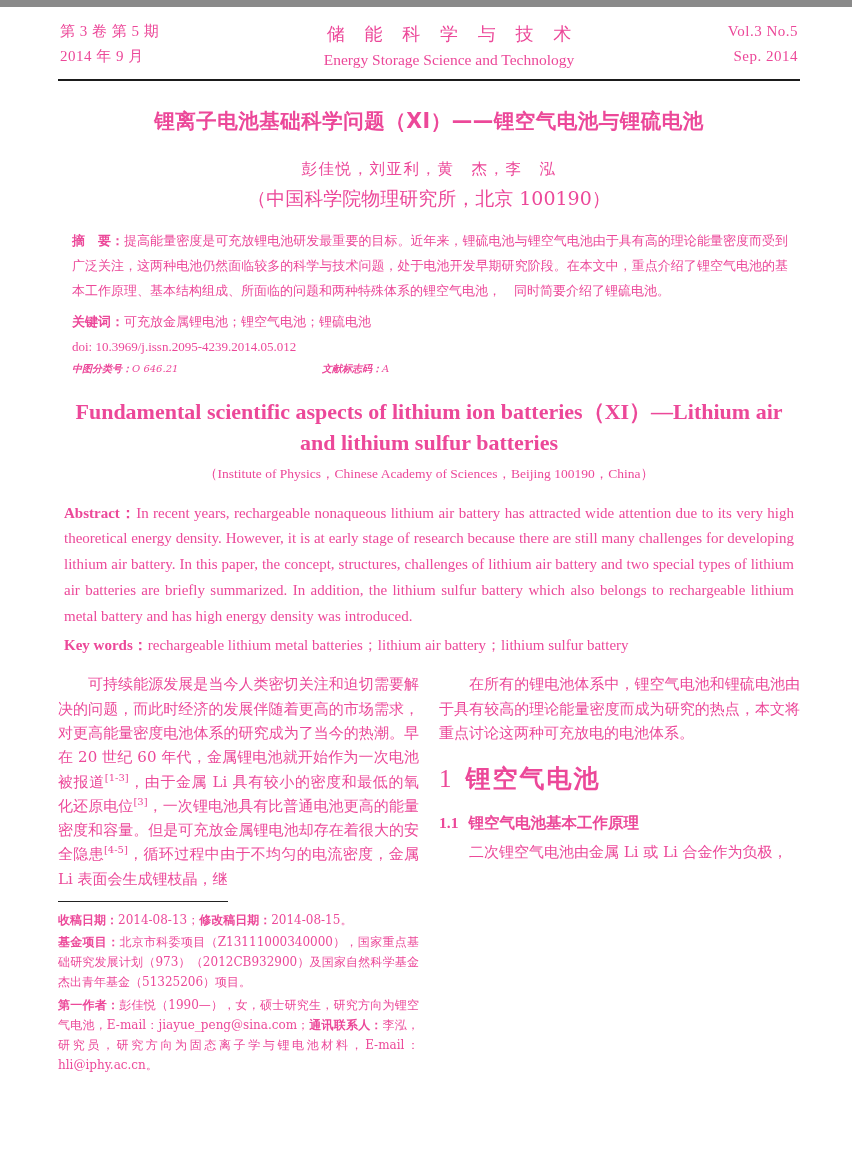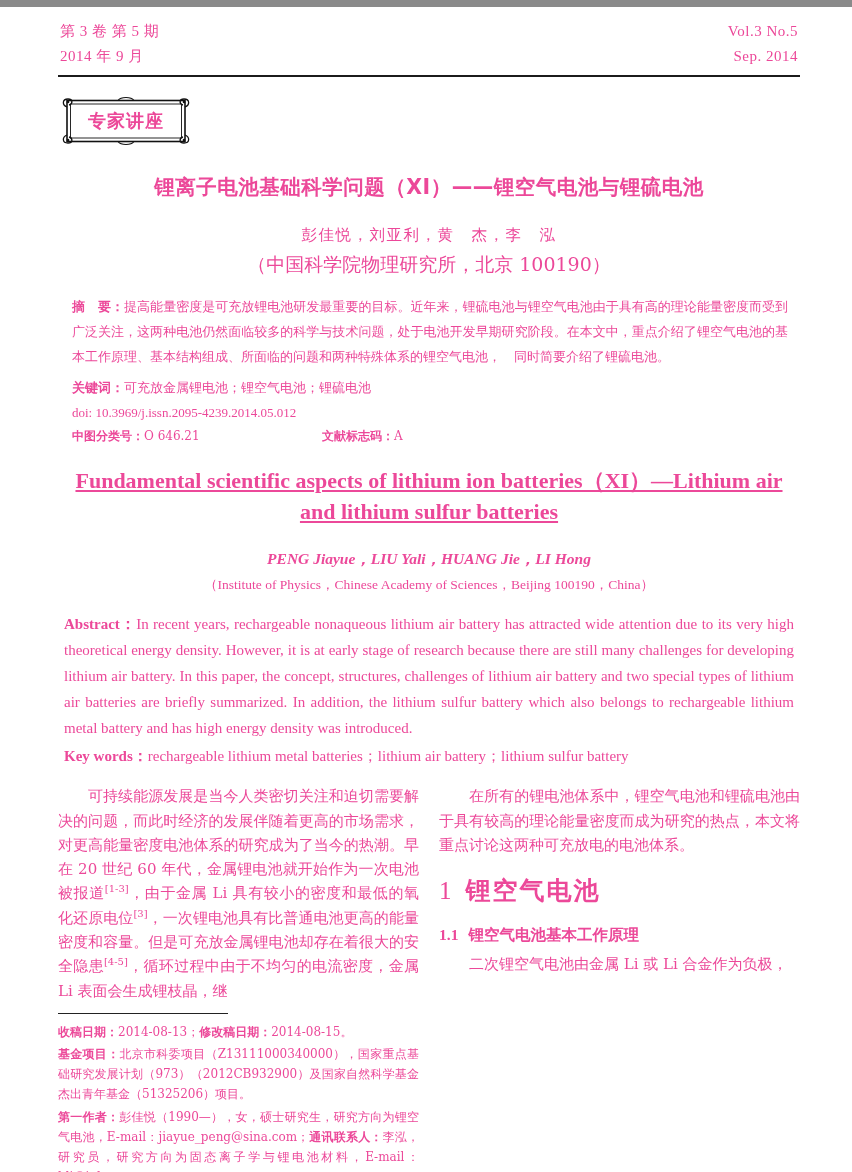--- a/index.html
+++ b/index.html
@@ -119,38 +119,38 @@
   }
   .doi-cn {
     margin: 3px 12px 0 14px;
     font-size: 13px;
     line-height: 1.7;
     font-family: "Liberation Serif", serif;
   }
   .class-row {
     margin: 4px 12px 0 14px;
     display: flex;
-    font-size: 12px;
-    font-family: "DejaVu Serif", "Liberation Serif", serif;
+    font-size: 10px;
+    font-family: "DejaVu Serif", "Liberation Serif", serif;
+    font-style: italic;
   }
   .class-row .c1 { width: 250px; }
   .class-row .c2 { width: 225px; }
   .class-row .c3 { flex: 1; text-align: left; }
   .class-row b { font-weight: bold; }
 
   
   .en-title {
     margin-top: 20px;
     text-align: center;
     font-size: 22px;
     font-weight: bold;
     line-height: 1.42;
     font-family: "Liberation Serif", serif;
     padding: 0 4px;
-    text-decoration: underline;
   }
   .authors-en {
     margin-top: 22px;
     text-align: center;
     font-size: 15.5px;
     font-style: italic;
     font-weight: bold;
     font-family: "Liberation Serif", serif;
   }
   .affil-en {
@@ -237,44 +237,31 @@
 <body>
 
 <div class="page">
   <div class="sheet">
 
     <div class="runhead">
       <div class="rh-col rh-left">
         <div class="rh-line1">第 3 卷 第 5 期</div>
         <div class="rh-line2">2014 年 9 月</div>
       </div>
+      <div class="rh-col rh-mid">
+        <div class="rh-cn-title">储 能 科 学 与 技 术</div>
+        <div class="rh-en-title">Energy Storage Science and Technology</div>
+      </div>
       <div class="rh-col rh-right">
         <div class="rh-line1">Vol.3  No.5</div>
         <div class="rh-line2">Sep. 2014</div>
       </div>
     </div>
     <div class="rule"></div>
 
-    <div class="badge-wrap">
-      <svg class="badge-frame" viewBox="0 0 132 52">
-        <rect x="7" y="5.5" width="118" height="41" fill="none" stroke="#111" stroke-width="1.6"></rect>
-        <rect x="10.5" y="9" width="111" height="34" fill="none" stroke="#111" stroke-width="0.9"></rect>
-        <path d="M7,12 C2,10 2,4 8,4 C13,4 13,9 9,10" fill="none" stroke="#111" stroke-width="1.3"></path>
-        <path d="M125,12 C130,10 130,4 124,4 C119,4 119,9 123,10" fill="none" stroke="#111" stroke-width="1.3"></path>
-        <path d="M7,40 C2,42 2,48 8,48 C13,48 13,43 9,42" fill="none" stroke="#111" stroke-width="1.3"></path>
-        <path d="M125,40 C130,42 130,48 124,48 C119,48 119,43 123,42" fill="none" stroke="#111" stroke-width="1.3"></path>
-        <path d="M58,5.5 C61,1.5 71,1.5 74,5.5" fill="none" stroke="#111" stroke-width="1.2"></path>
-        <path d="M58,46.5 C61,50.5 71,50.5 74,46.5" fill="none" stroke="#111" stroke-width="1.2"></path>
-        <circle cx="8" cy="7" r="1.3" fill="#111"></circle>
-        <circle cx="124" cy="7" r="1.3" fill="#111"></circle>
-        <circle cx="8" cy="45" r="1.3" fill="#111"></circle>
-        <circle cx="124" cy="45" r="1.3" fill="#111"></circle>
-      </svg>
-      <div class="badge-text">专家讲座</div>
-    </div>
 
     <div class="cn-title">锂离子电池基础科学问题（XI）——锂空气电池与锂硫电池</div>
     <div class="authors-cn">彭佳悦，刘亚利，黄　杰，李　泓</div>
     <div class="affil-cn">（中国科学院物理研究所，北京 100190）</div>
 
     <div class="abs-cn">
       <b>摘　要：</b><span>提高能量密度是可充放锂电池研发最重要的目标。近年来，锂硫电池与锂空气电池由于具有高的理论能量密度而受到广泛关注，这两种电池仍然面临较多的科学与技术问题，处于电池开发早期研究阶段。在本文中，重点介绍了锂空气电池的基本工作原理、基本结构组成、所面临的问题和两种特殊体系的锂空气电池，　同时简要介绍了锂硫电池。</span>
     </div>
     <div class="kw-cn">
       <b>关键词：</b><span>可充放金属锂电池；锂空气电池；锂硫电池</span>
@@ -283,21 +270,20 @@
     <div class="class-row">
       <div class="c1">
         <b>中图分类号：</b><span>O 646.21</span>
       </div>
       <div class="c2">
         <b>文献标志码：</b><span>A</span>
       </div>
     </div>
 
     <div class="en-title">Fundamental scientific aspects of lithium ion batteries（XI）—Lithium air and lithium sulfur batteries</div>
-    <div class="authors-en">PENG Jiayue，LIU Yali，HUANG Jie，LI Hong</div>
     <div class="affil-en">（Institute of Physics，Chinese Academy of Sciences，Beijing 100190，China）</div>
 
     <div class="abs-en">
       <b>Abstract：</b><span>In recent years, rechargeable nonaqueous lithium air battery has attracted wide attention due to its very high theoretical energy density. However, it is at early stage of research because there are still many challenges for developing lithium air battery. In this paper, the concept, structures, challenges of lithium air battery and two special types of lithium air batteries are briefly summarized. In addition, the lithium sulfur battery which also belongs to rechargeable lithium metal battery and has high energy density was introduced.</span>
     </div>
     <div class="kw-en">
       <b>Key words：</b><span>rechargeable lithium metal batteries；lithium air battery；lithium sulfur battery</span>
     </div>
 
     <div class="body">

